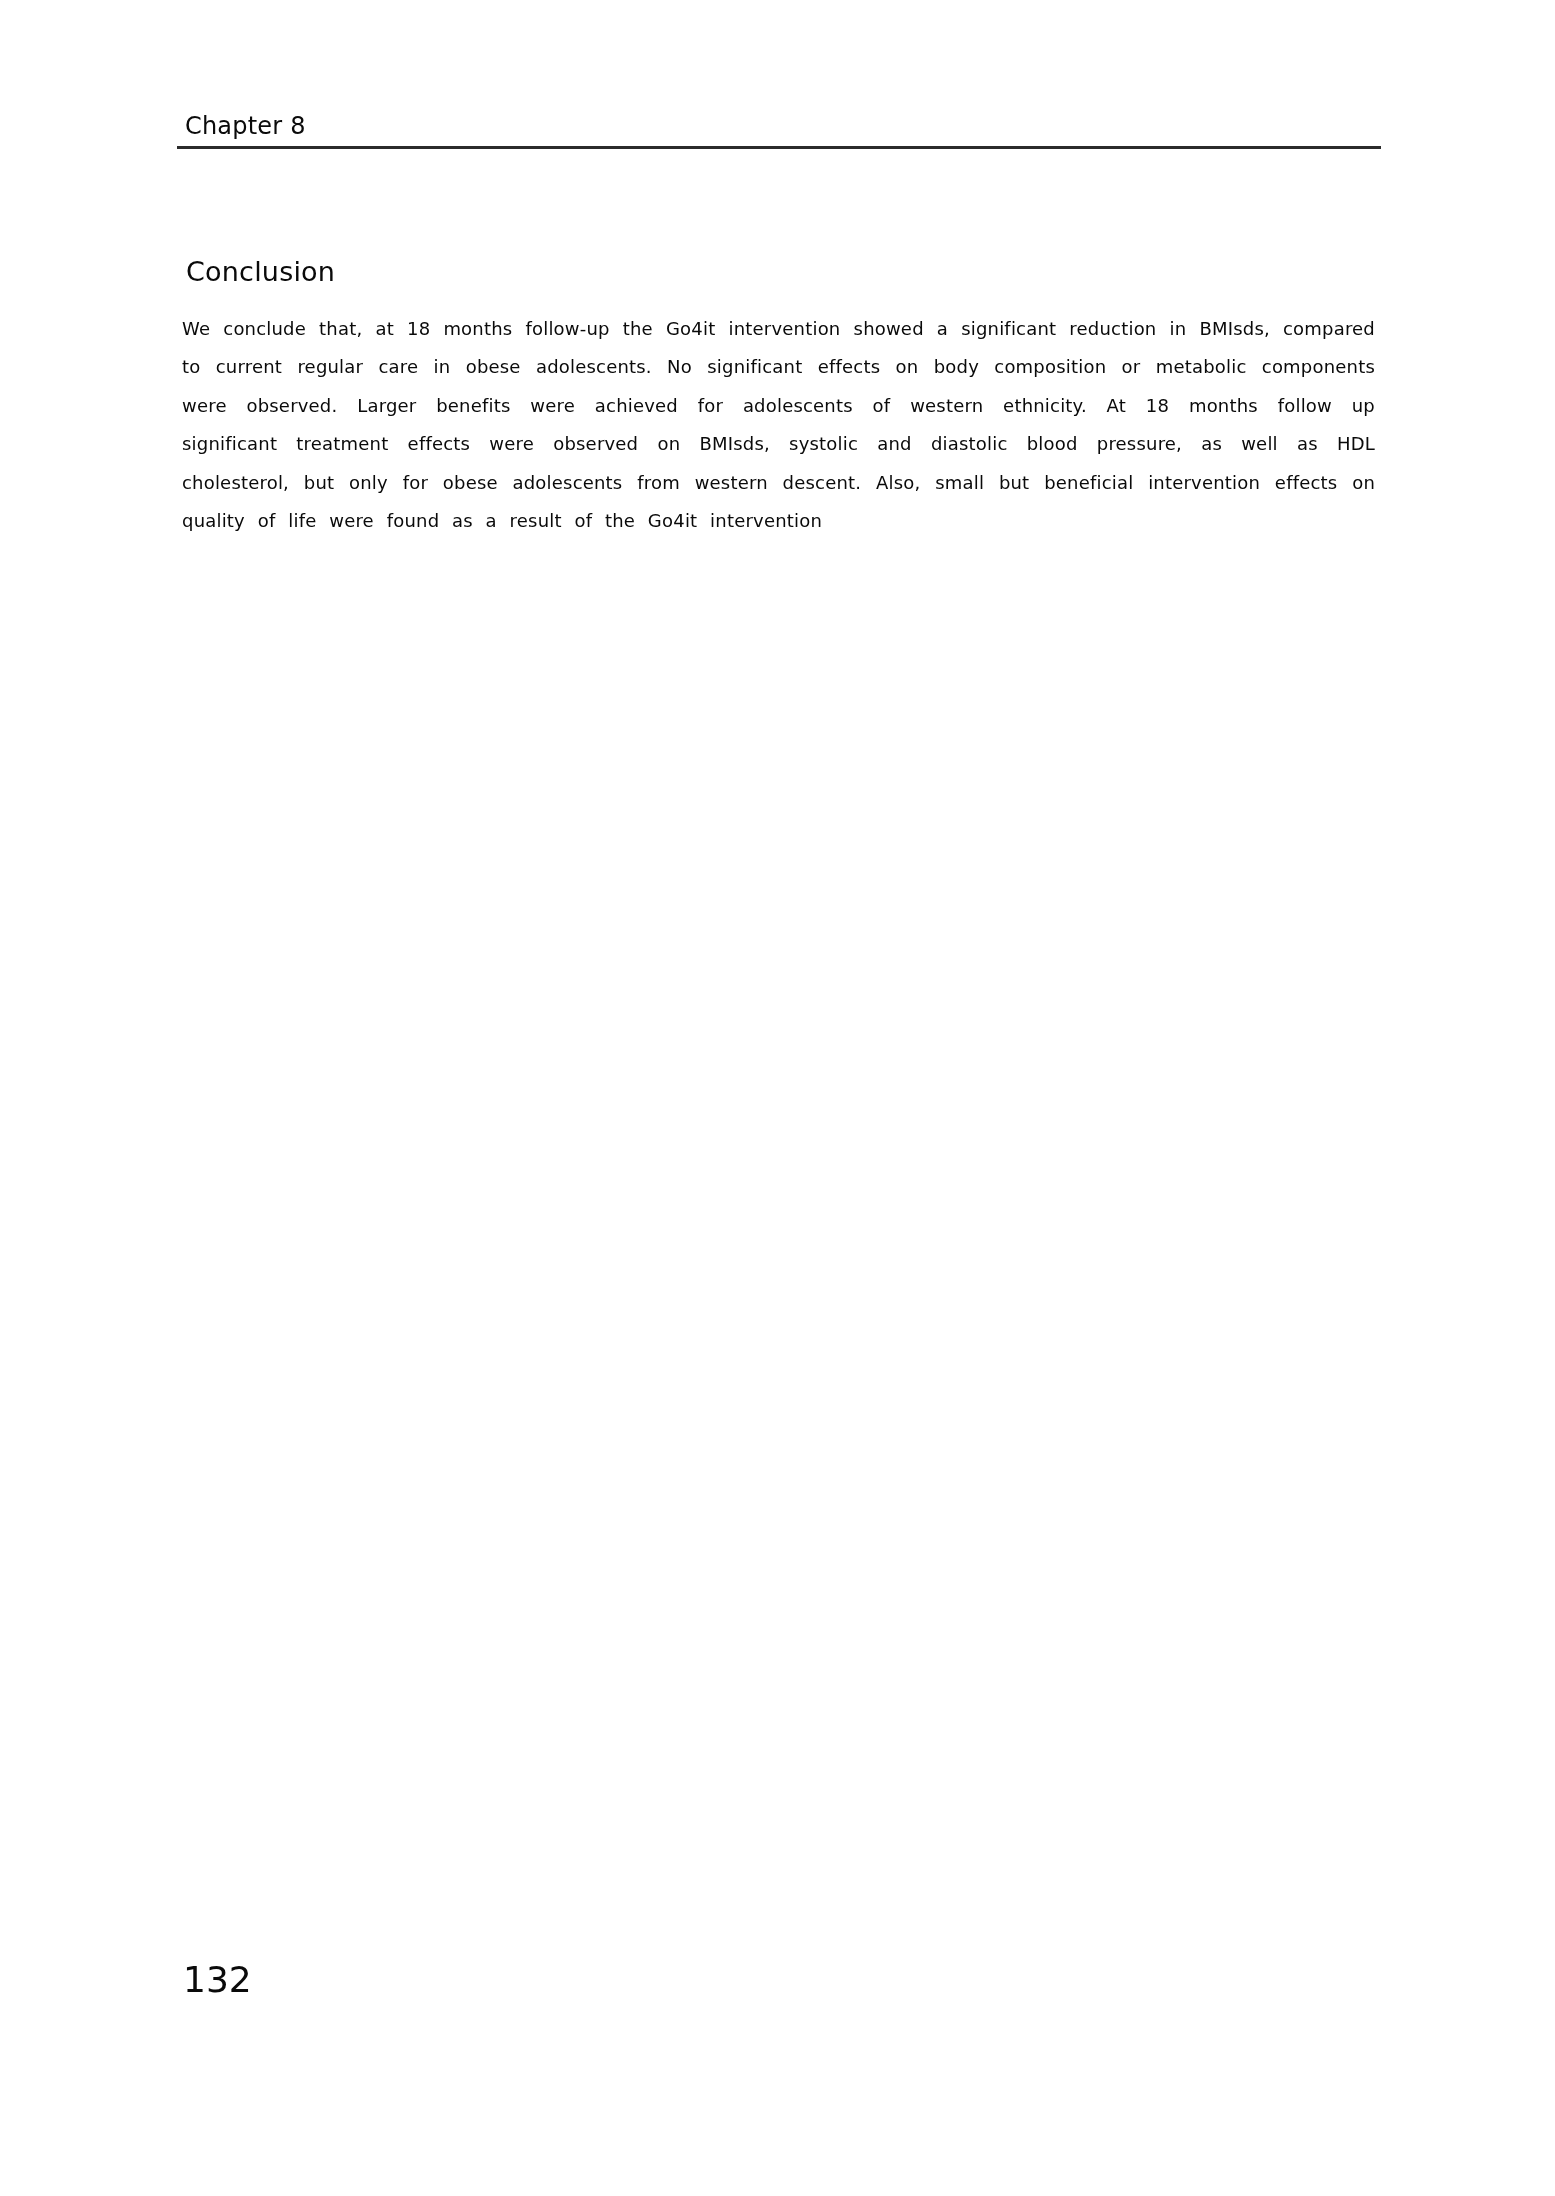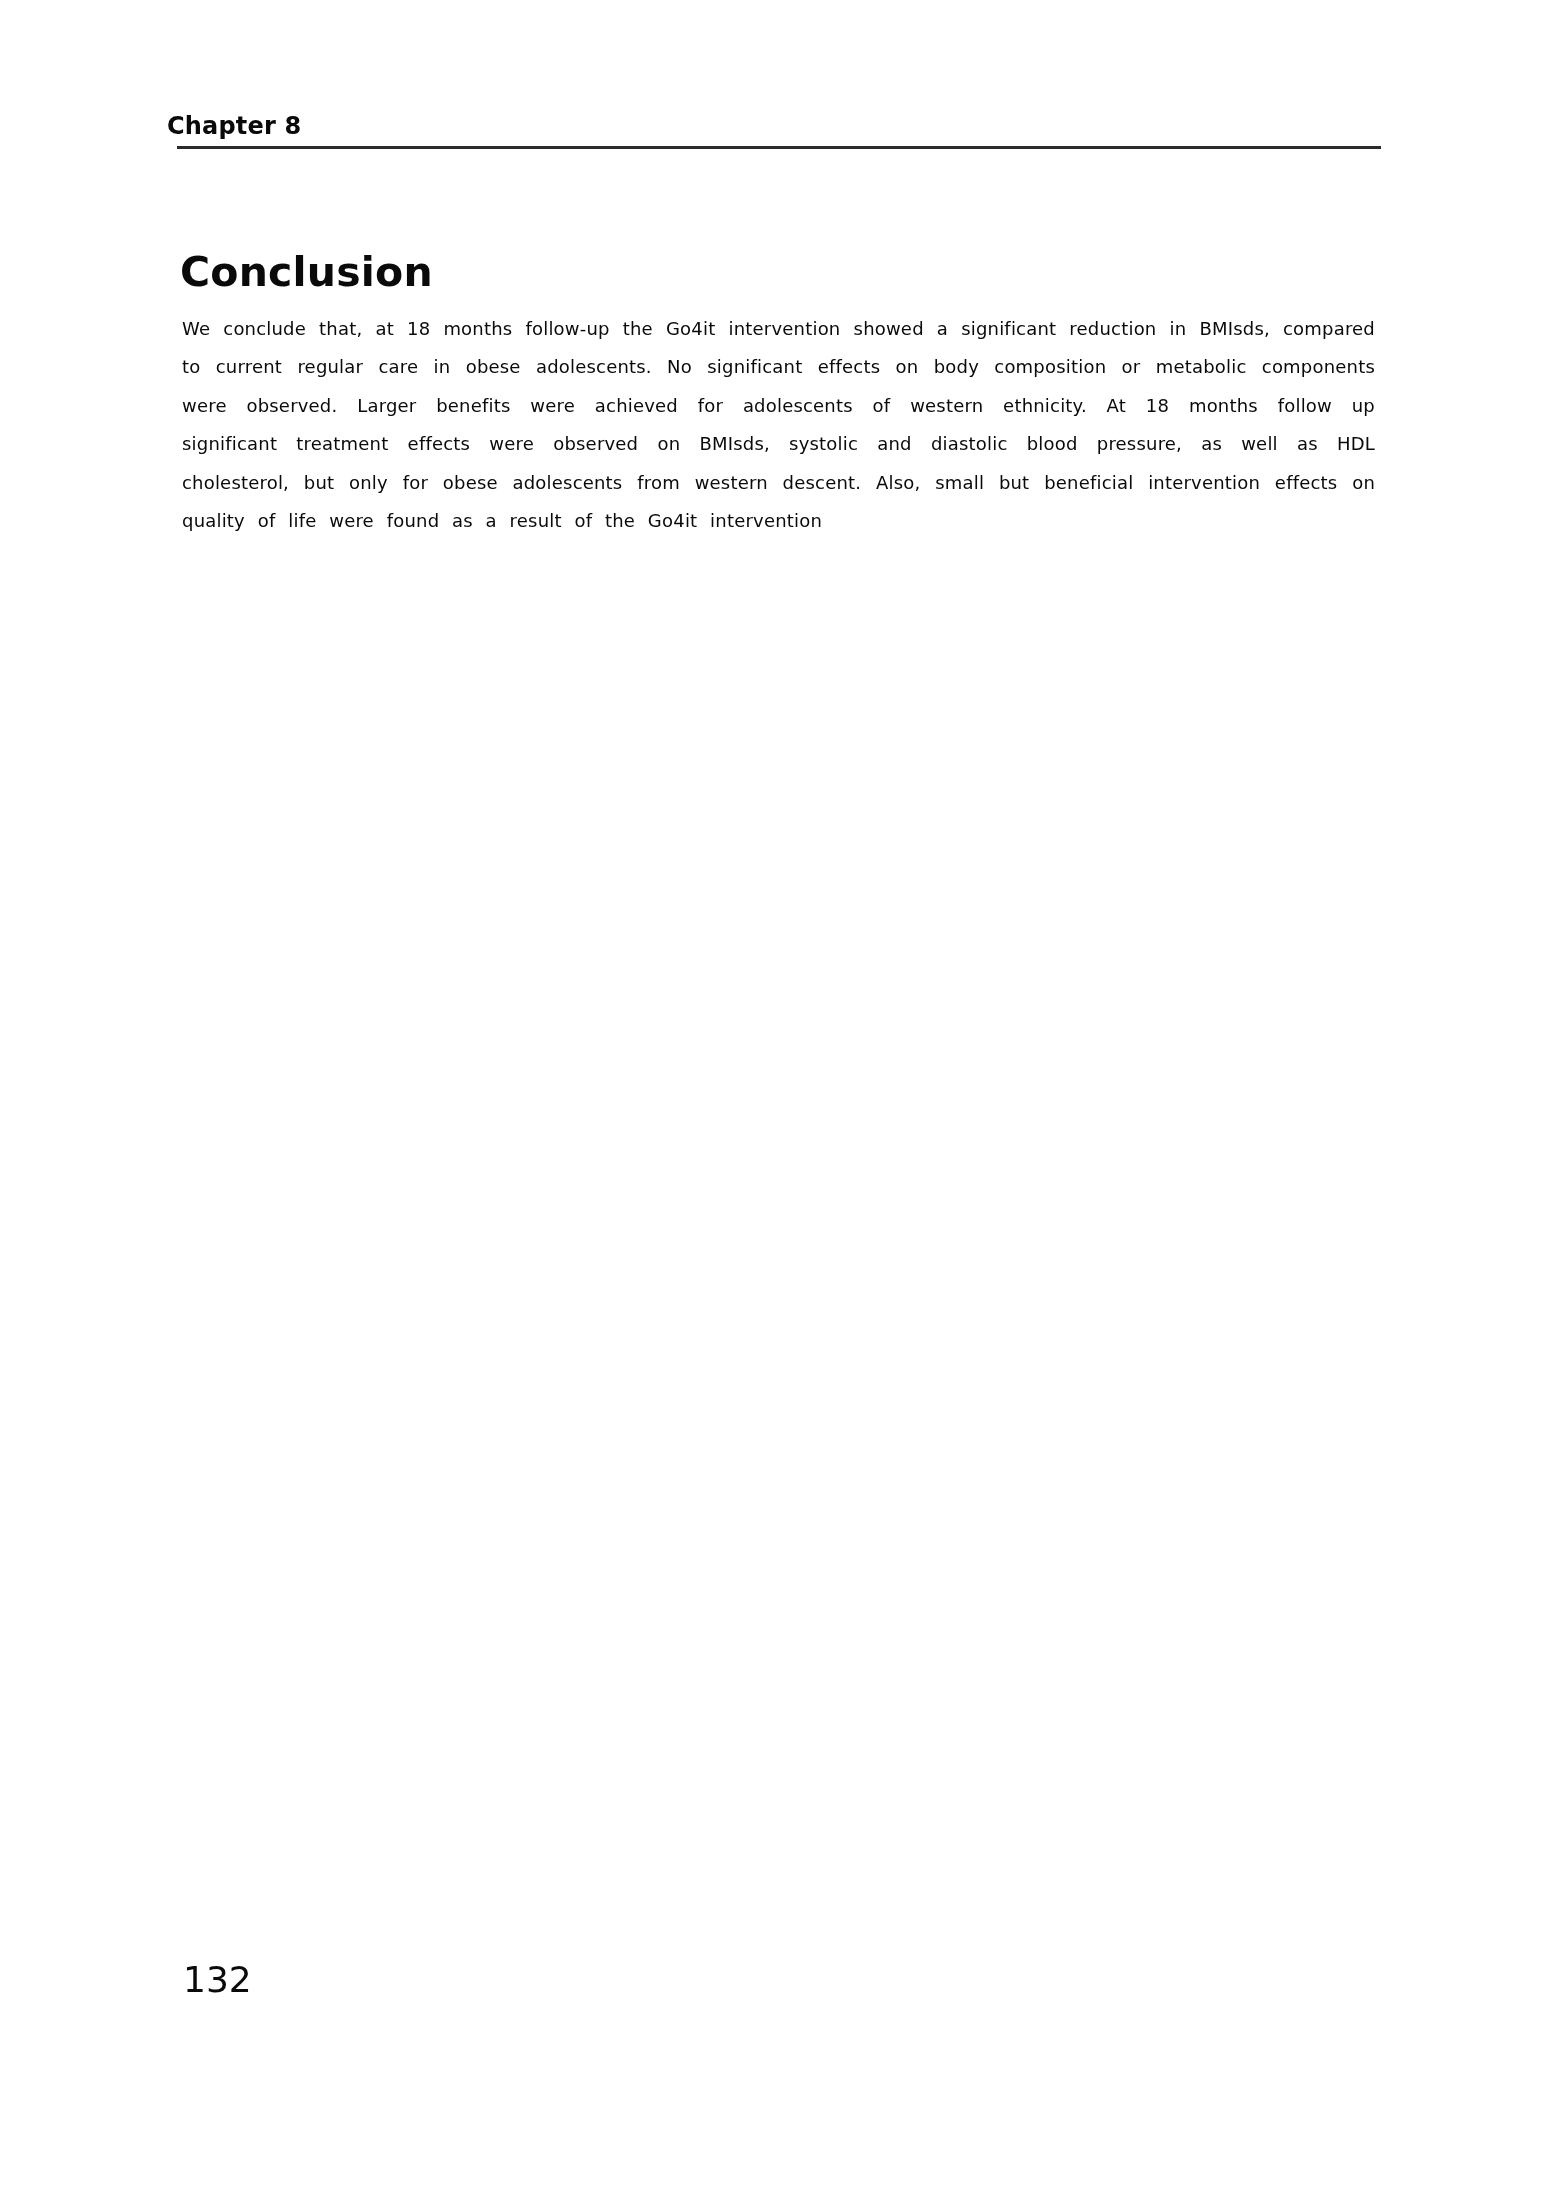--- a/index.html
+++ b/index.html
@@ -17,43 +17,42 @@
   }
   .page {
     position: relative;
     width: 1555px;
     height: 2196px;
     background: var(--bg);
     overflow: hidden;
   }
   .running-header {
     position: absolute;
-    left: 167px;
+    left: 185px;
     top: 112px;
     font-size: 24px;
     line-height: 28px;
     letter-spacing: 0.2px;
     white-space: nowrap;
-    font-weight: bold;
   }
   .header-rule {
     position: absolute;
     left: 177px;
     top: 146px;
     width: 1204px;
     height: 3px;
     background: var(--rule);
   }
   .section-title {
     position: absolute;
-    left: 180px;
+    left: 186px;
     top: 248px;
-    font-size: 41px;
+    font-size: 27px;
     line-height: 48px;
-    font-weight: bold;
+    font-weight: normal;
     letter-spacing: 0.2px;
     white-space: nowrap;
   }
   .body-paragraph {
     position: absolute;
     left: 182px;
     top: 310px;
     width: 1193px;
     font-size: 18px;
     line-height: 38.4px;

